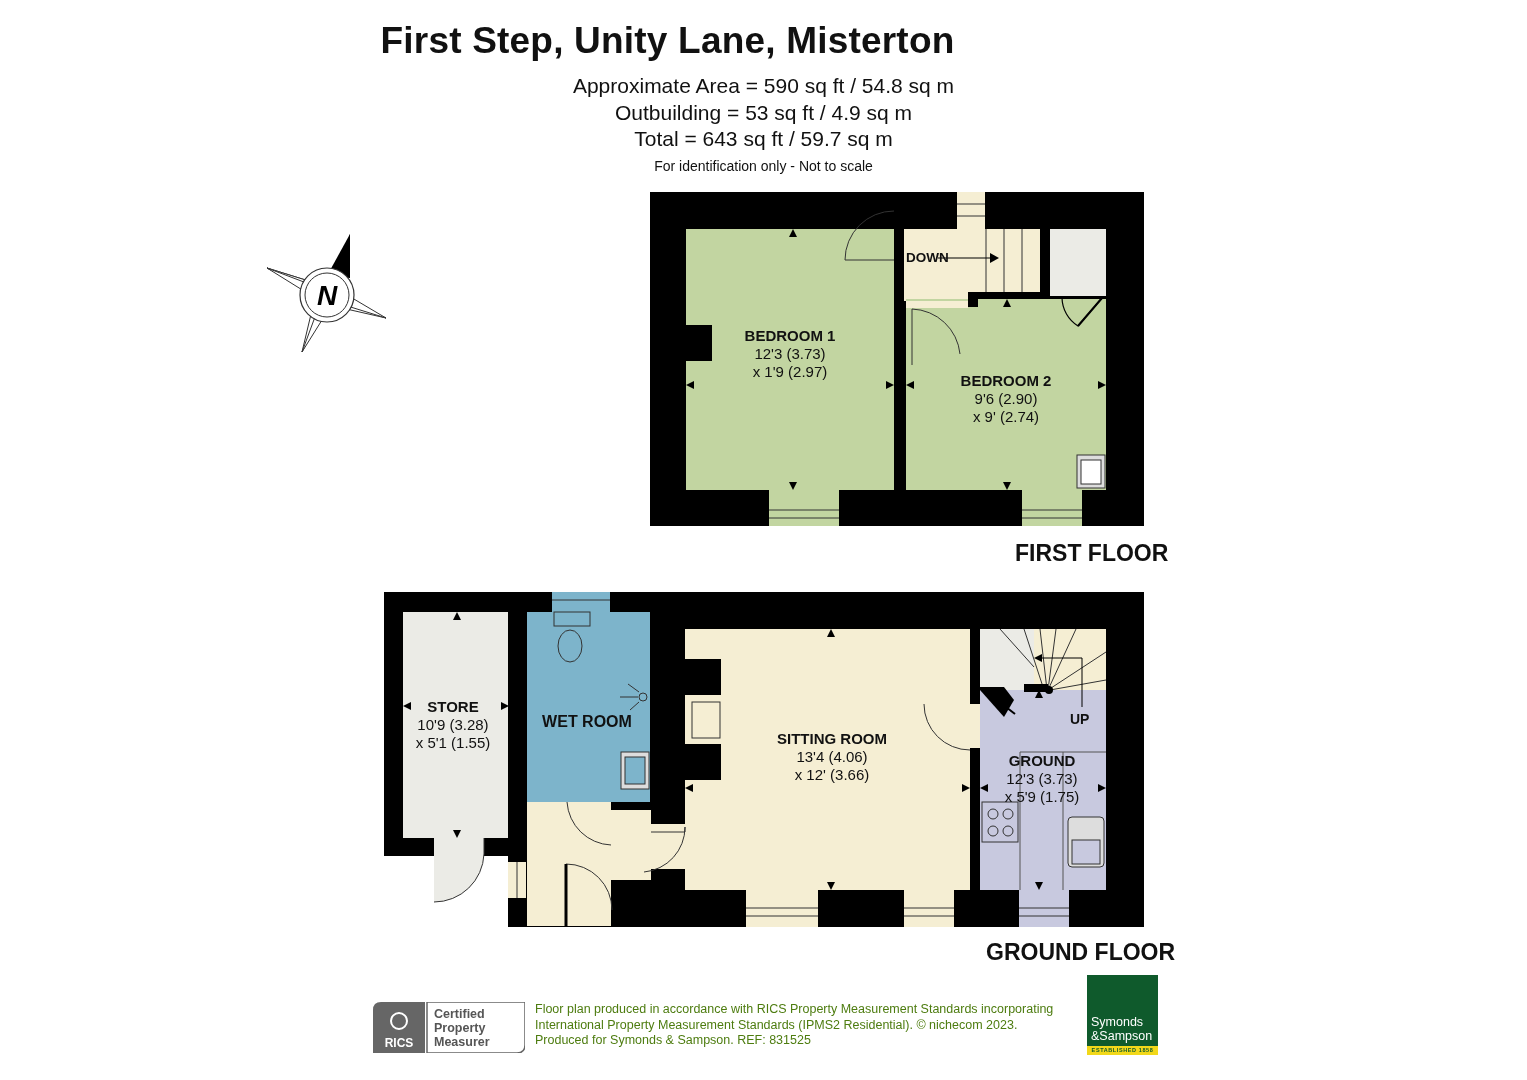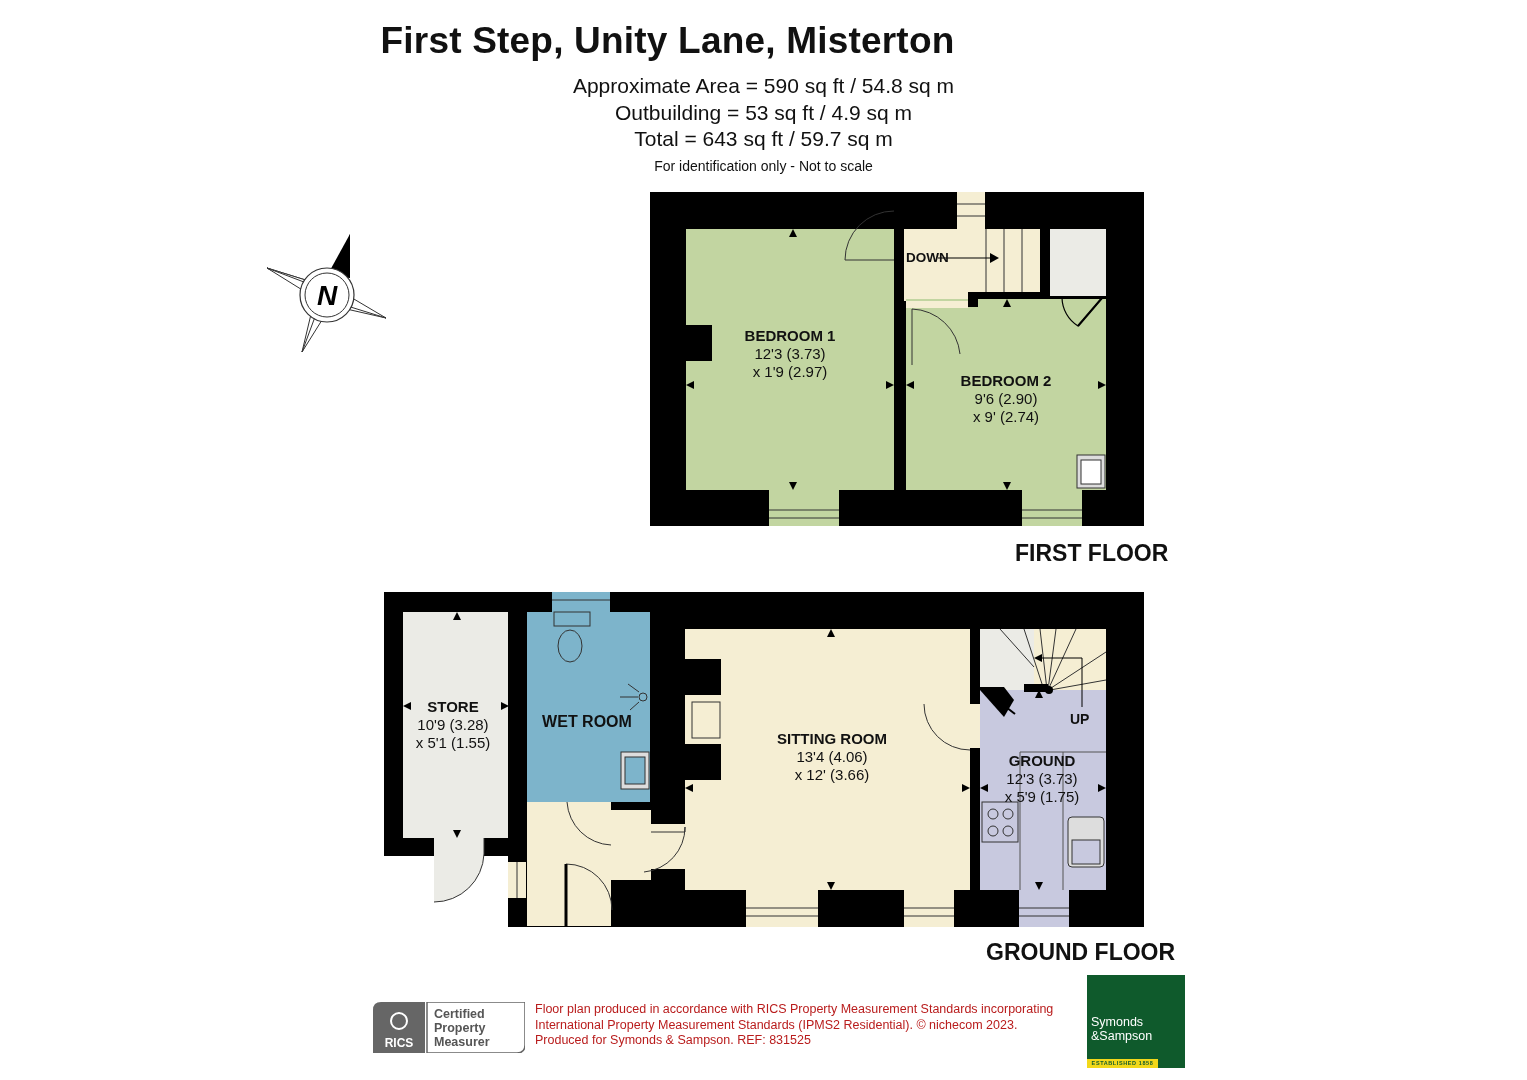--- a/index.html
+++ b/index.html
@@ -6,23 +6,23 @@
   body { width:1527px; height:1080px; position:relative; overflow:hidden; font-family:"Liberation Sans", sans-serif; color:#111; }
   .abs { position:absolute; }
   .title { left:0; width:1335px; top:20px; text-align:center; font-weight:bold; font-size:37px; letter-spacing:0.2px; }
   .sub { left:0; width:1527px; text-align:center; font-size:21px; }
   .note { left:0; width:1527px; text-align:center; font-size:14px; top:158px; }
   .floor-label { font-weight:bold; font-size:23px; }
   .room-label { position:absolute; text-align:center; font-size:15px; line-height:18px; transform:translateX(-50%); white-space:nowrap; }
   .room-label .nm { font-weight:bold; display:block; }
   .room-label .dm { display:block; }
   svg text { font-family:"Liberation Sans", sans-serif; }
-  .footer-text { left:535px; top:1002px; font-size:12.5px; line-height:15.5px; color:#b91c1c; }
+  .footer-text { left:535px; top:1002px; font-size:12.5px; line-height:15.5px; color:#4d7c0f; }
   .rics { left:373px; top:1002px; width:152px; height:51px; }
-  .ss-logo { left:1087px; top:975px; width:71px; height:93px; background:#0f5a2c;padding-left:27px; }
+  .ss-logo { left:1087px; top:975px; width:71px; height:80px; background:#0f5a2c; }
   .ss-name { position:absolute; left:4px; top:40px; color:#fff; font-size:12.5px; line-height:14px; }
   .ss-est { position:absolute; left:0; bottom:0; width:71px; height:9px; background:#f2d81a; color:#0f5a2c; font-size:5.5px; text-align:center; line-height:9px; font-weight:bold; letter-spacing:0.6px; }
 </style>
 </head>
 <body>
 
 <div class="abs title">First Step, Unity Lane, Misterton</div>
 <div class="abs sub" style="top:74px">Approximate Area = 590 sq ft / 54.8 sq m</div>
 <div class="abs sub" style="top:101px">Outbuilding = 53 sq ft / 4.9 sq m</div>
 <div class="abs sub" style="top:127px">Total = 643 sq ft / 59.7 sq m</div>

